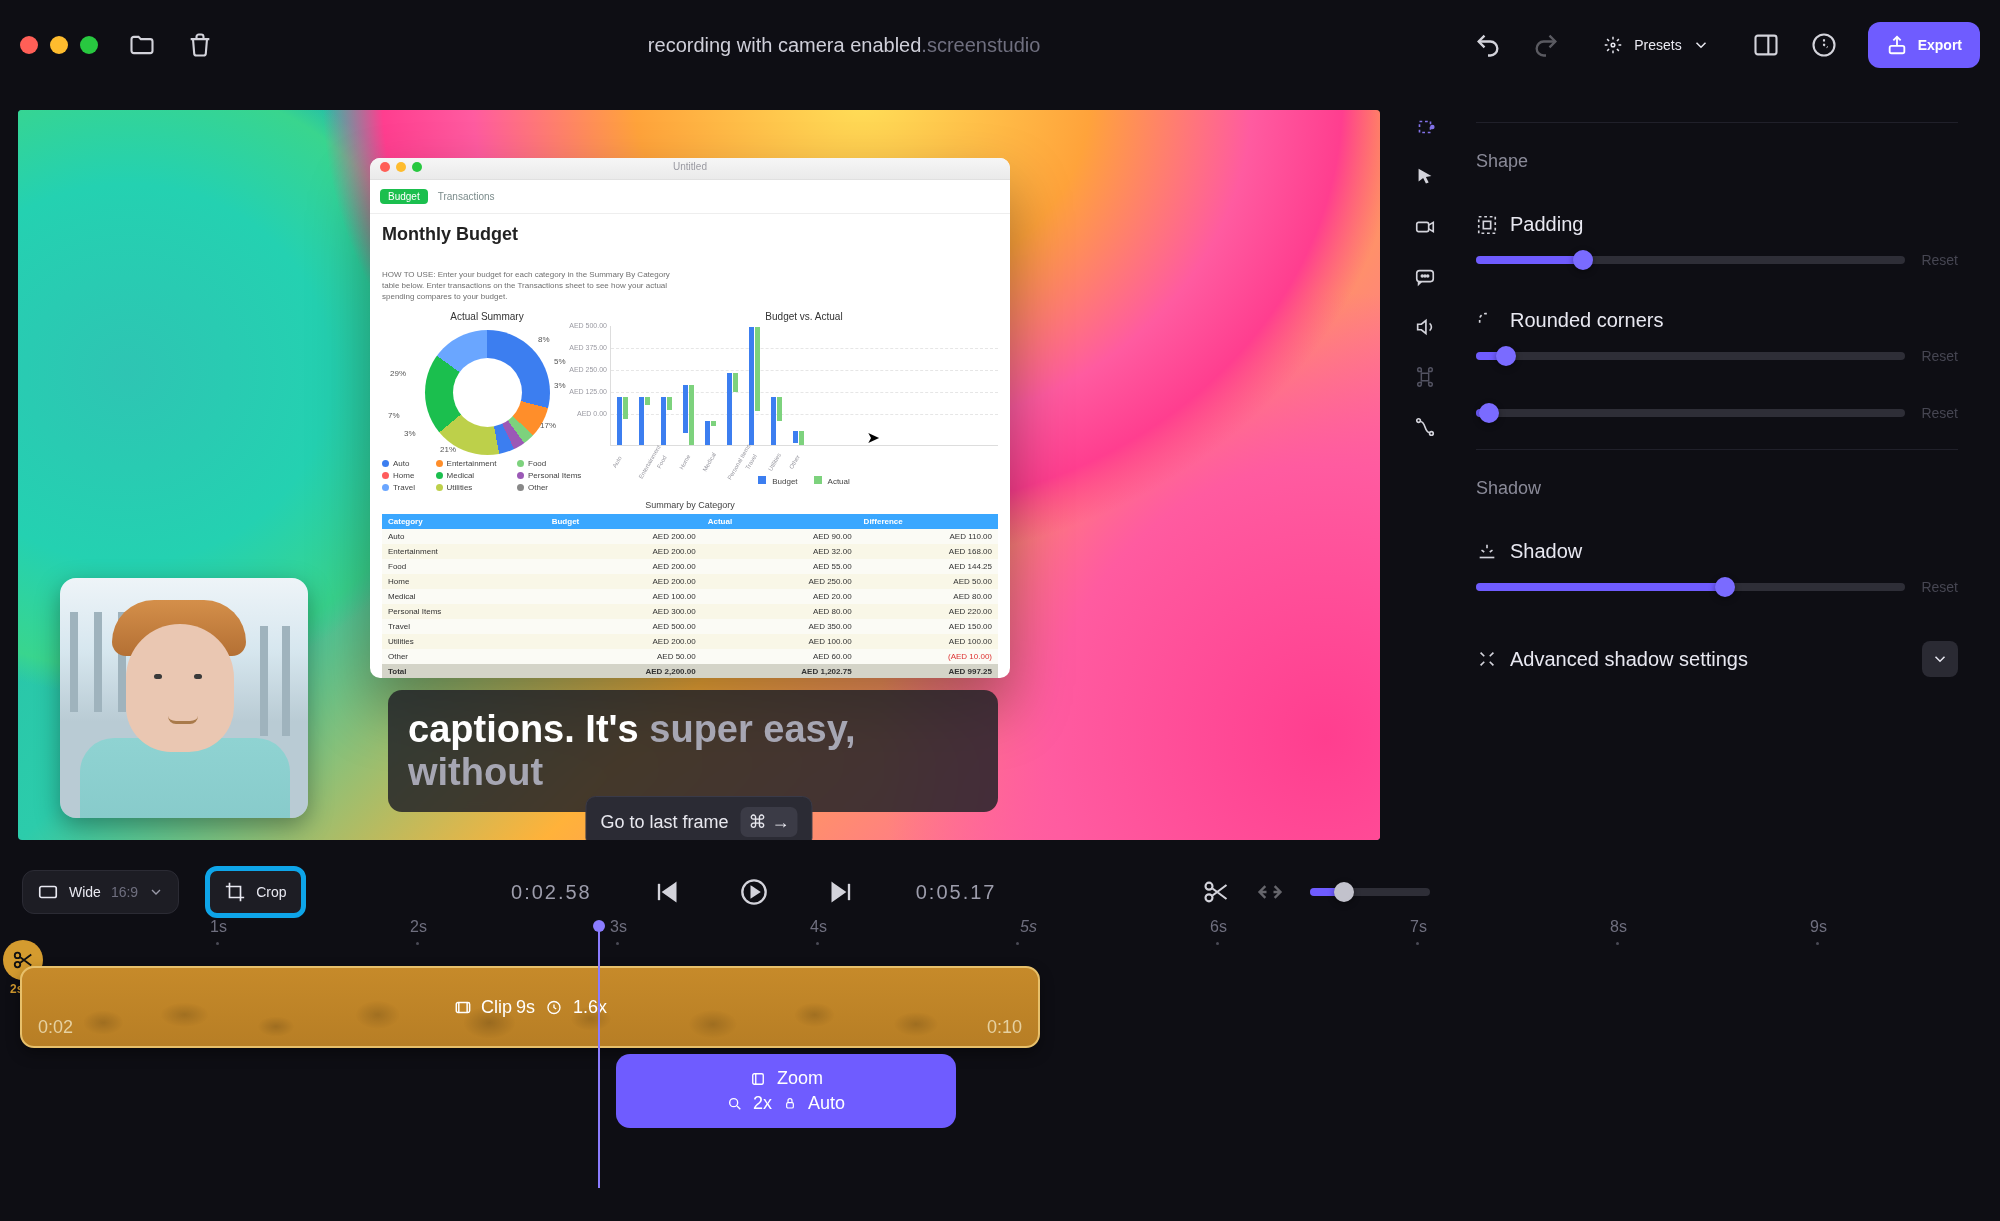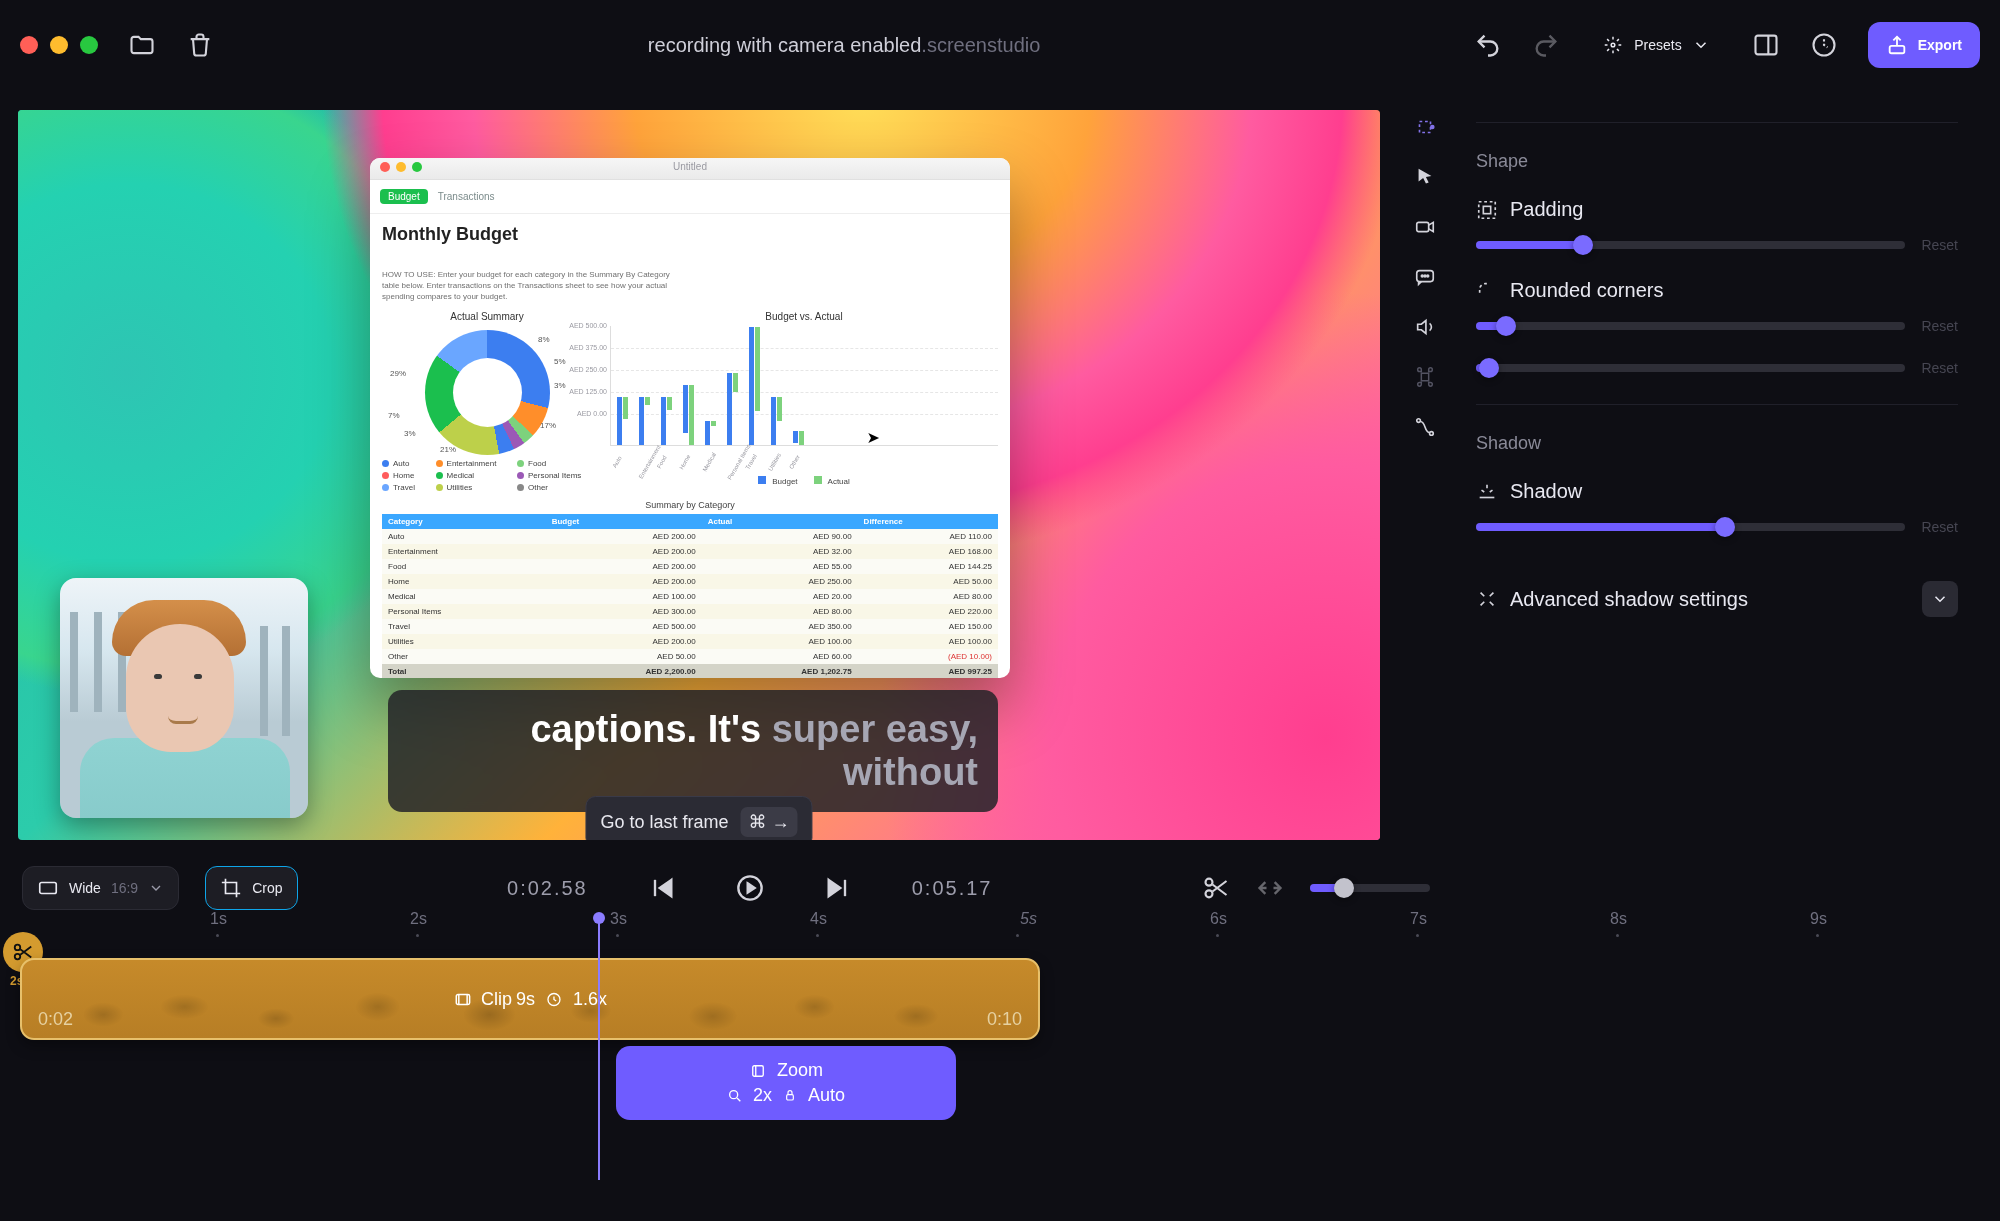--- a/index.html
+++ b/index.html
@@ -84,46 +84,46 @@
     linear-gradient(#9fb3bd,#9fb3bd) 34px 34px/8px 100px no-repeat,
     linear-gradient(#9fb3bd,#9fb3bd) 58px 34px/8px 100px no-repeat,
     linear-gradient(#9fb3bd,#9fb3bd) 200px 48px/8px 110px no-repeat,
     linear-gradient(#9fb3bd,#9fb3bd) 222px 48px/8px 110px no-repeat;}
   .pip .face{position:absolute;left:66px;top:46px;width:108px;height:128px;border-radius:60px 60px 50px 50px;background:#eac7b2}
   .pip .hair{position:absolute;left:52px;top:22px;width:134px;height:56px;border-radius:60px 60px 20px 20px;background:linear-gradient(#d48f4a,#b47034)}
   .pip .eyeL,.pip .eyeR{position:absolute;top:96px;width:8px;height:5px;background:#3a3a3a;border-radius:4px}
   .pip .eyeL{left:94px}.pip .eyeR{left:134px}
   .pip .mouth{position:absolute;left:108px;top:138px;width:30px;height:8px;border-bottom:3px solid #a97a4a;border-radius:0 0 14px 14px}
   .pip .tee{position:absolute;left:20px;top:160px;width:210px;height:100px;background:linear-gradient(#8fd3d2,#86c9c9);border-radius:34px 34px 0 0}
-  .caption{position:absolute;left:370px;right:auto;bottom:28px;width:610px;padding:18px 20px;border-radius:14px;background:var(--caption-bg);backdrop-filter: blur(4px);font-size:38px;font-weight:600;color:#fff;text-align:right}
+  .caption{position:absolute;left:370px;right:auto;bottom:28px;width:610px;padding:18px 20px;border-radius:14px;background:var(--caption-bg);backdrop-filter: blur(4px);font-size:38px;font-weight:600;color:#fff;text-align:left}
   .caption .dim{color:#a6a6b3}
   .tooltip{position:absolute;left:50%;transform:translateX(-50%);bottom:-8px;background:var(--tooltip);border:1px solid #3a3a48;color:#e8e8ef;border-radius:10px;padding:10px 14px;display:flex;align-items:center;gap:12px;font-size:18px}
   .kbd{display:inline-flex;gap:4px;align-items:center;background:#3b3b46;border-radius:7px;padding:4px 8px}
   
   .dock{display:flex;flex-direction:column;align-items:center;gap:28px;padding-top:26px}
   .dock .active{color:#8f7dff}
   .dock .dim{color:#5a5a6a}
   
   .panel{background:transparent;overflow:auto;padding:4px 24px 18px 6px}
   .row-title{display:flex;align-items:center;gap:12px;color:#e8e8f1;font-size:20px;font-weight:500}
   .slider-row{display:flex;align-items:center;gap:16px}
   .slider{position:relative;height:8px;background:var(--slider);border-radius:5px;flex:1}
   .slider .fill{position:absolute;left:0;top:0;bottom:0;background:var(--accent);border-radius:5px}
   .slider .thumb{position:absolute;top:50%;transform:translate(-50%,-50%);width:20px;height:20px;border-radius:50%;background:var(--slider-thumb);box-shadow:0 2px 6px rgba(0,0,0,.4)}
   .reset{color:var(--reset);font-weight:500}
-  .section{margin-top:26px}
+  .section{margin-top:41px}
   .label-muted{color:var(--muted);font-size:18px;margin-top:18px}
   .divider{height:1px;background:#20202a;margin:28px 0}
   .advrow{display:flex;align-items:center;justify-content:space-between;background:transparent}
   .chev-box{width:36px;height:36px;background:#2a2a33;border-radius:8px;display:flex;align-items:center;justify-content:center}
   
   .transport{display:flex;align-items:center;gap:26px;padding:16px 24px 0 22px;position:relative}
   .wide-btn{display:flex;align-items:center;gap:10px;background:#1d1d24;border:1px solid #2b2b34;border-radius:12px;padding:10px 14px}
   .wide-btn .ratio{color:#6f6f7f}
-  .crop-btn{display:flex;align-items:center;gap:10px;background:#1d1d24;border:1px solid #0ea5e9;border-radius:12px;padding:10px 14px}
+  .crop-btn{display:flex;align-items:center;gap:10px;background:#1d1d24;border:5px solid #0ea5e9;border-radius:12px;padding:10px 14px}
   .time{color:#9d9dac;font-size:20px;letter-spacing:2px}
   .zoom-slider{display:flex;align-items:center;gap:12px}
   .zoom-slider .slider{width:120px}
   
   .timeline{position:relative;flex:1;padding:0 0 0 0}
   .ruler{position:relative;height:30px}
   .ruler .tick{position:absolute;top:0;color:#6f6f7f;font-size:16px}
   .ruler .dot{position:absolute;top:24px;width:3px;height:3px;border-radius:50%;background:#4a4a55}
   .track-area{position:relative;height:140px}
   .tool-badge{position:absolute;left:3px;top:-8px;width:40px;height:40px;background:#d49b2f;border-radius:50%;display:flex;align-items:center;justify-content:center;color:#111}

